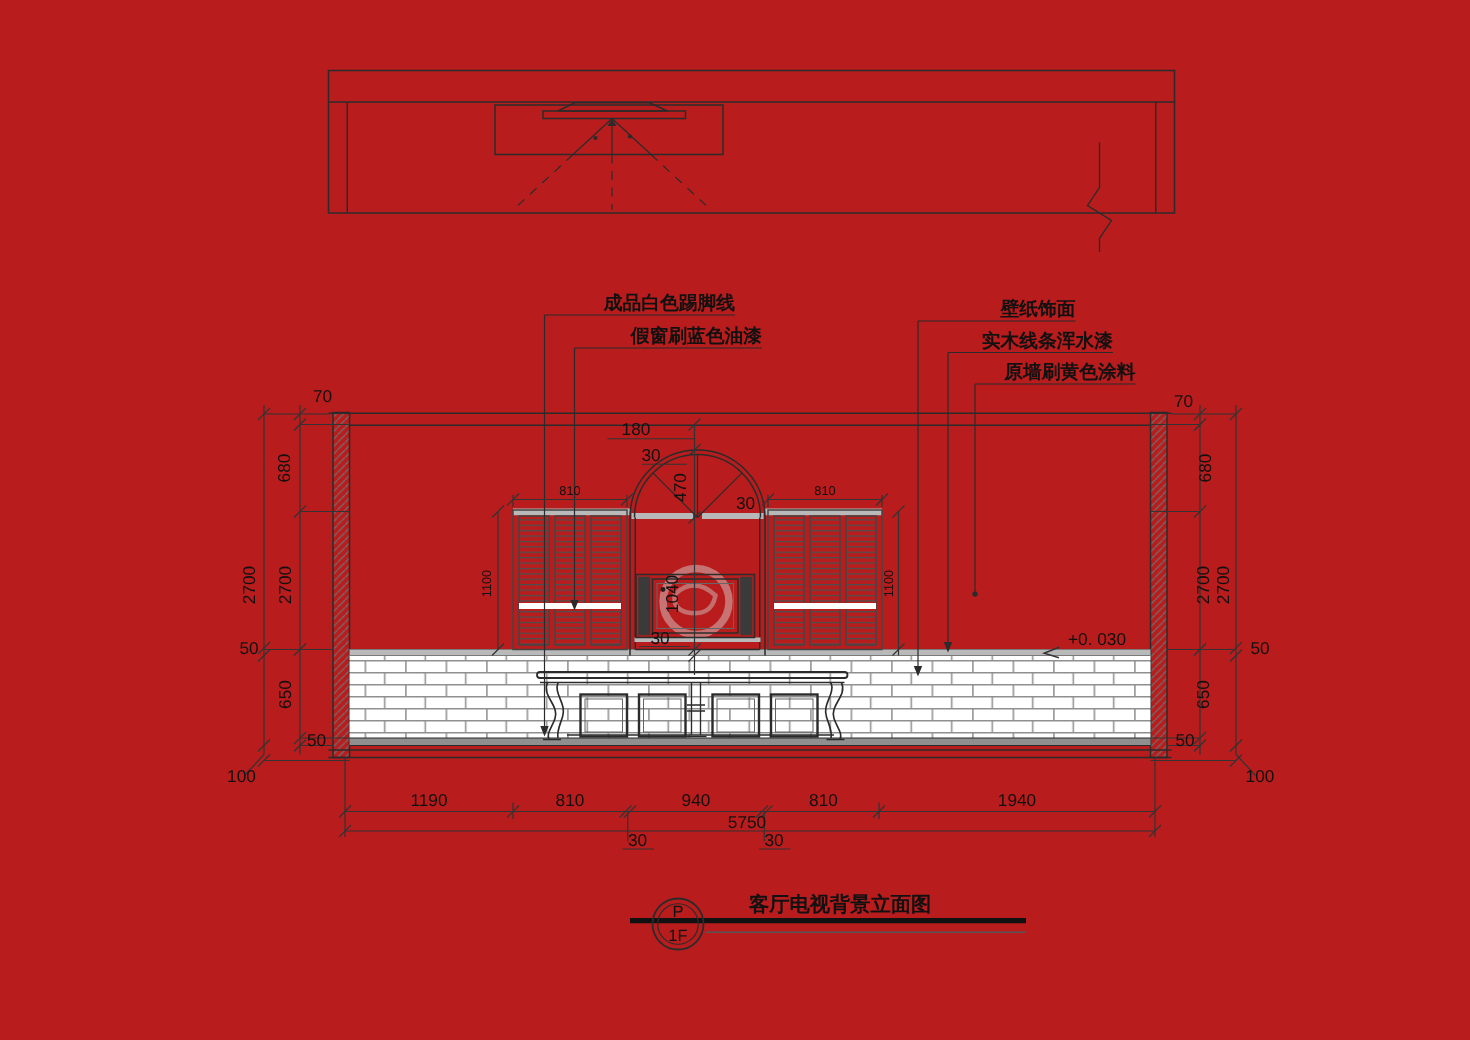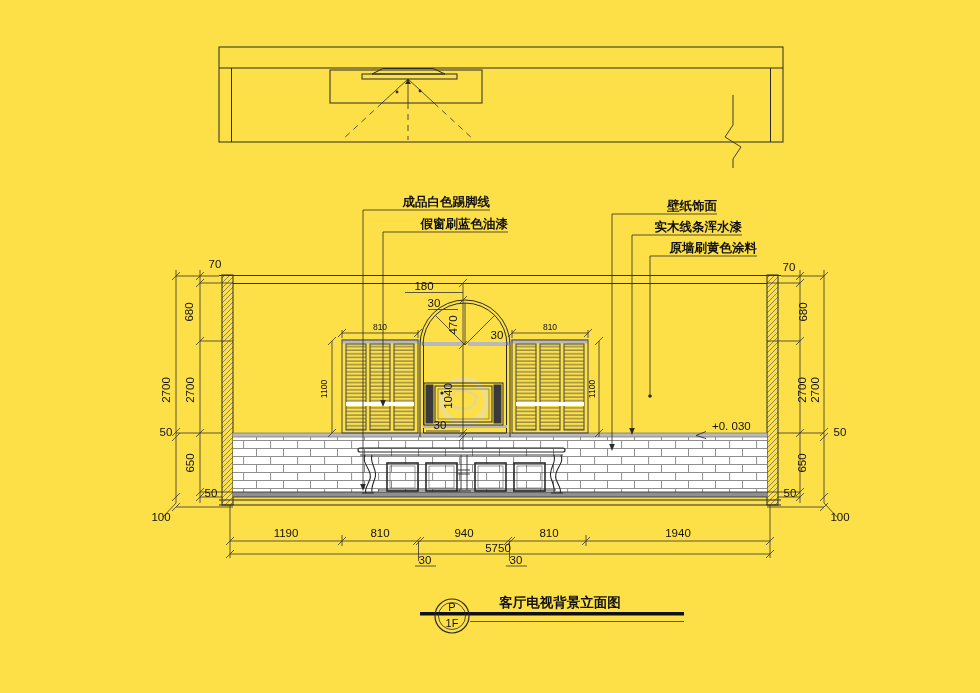--- a/index.html
+++ b/index.html
@@ -1,16 +1,16 @@
 <!DOCTYPE html>
 <html><head>
 <meta charset="utf-8">
 <style>
   html,body{margin:0;padding:0;background:#fff;}
-  .canvas{position:relative;width:980px;height:693px;background:#fde047;overflow:hidden;
+  .canvas{position:relative;width:980px;height:693px;background:#b91c1c;overflow:hidden;
           font-family:"Liberation Sans",sans-serif;}
   svg{position:absolute;left:0;top:0;}
   svg text{font-family:"Liberation Sans","DejaVu Sans",sans-serif;fill:#111;}
   .dimtxt{font-size:11.5px;}
   .dimsm{font-size:8.5px;}
   .callout{font-size:12.5px;font-weight:bold;}
   .titletxt{font-size:13.5px;font-weight:bold;}
   .tagtxt{font-size:11px;}
 </style>
 </head>

